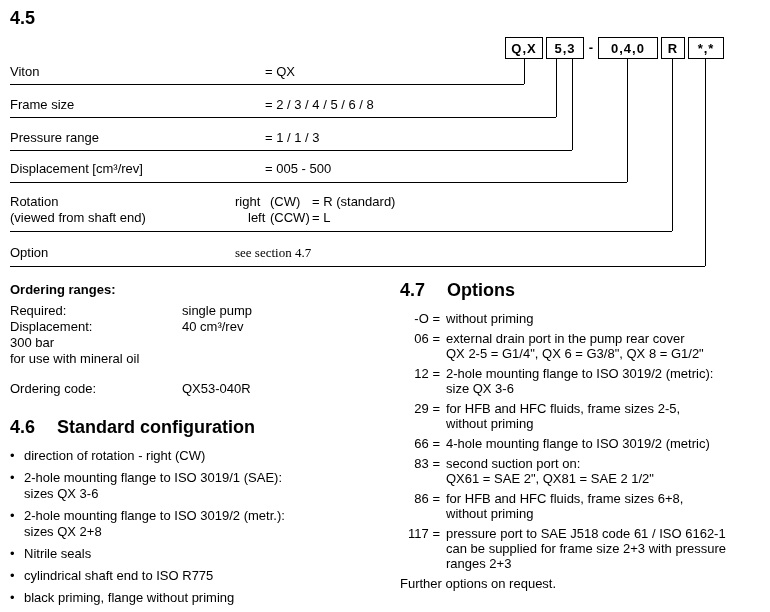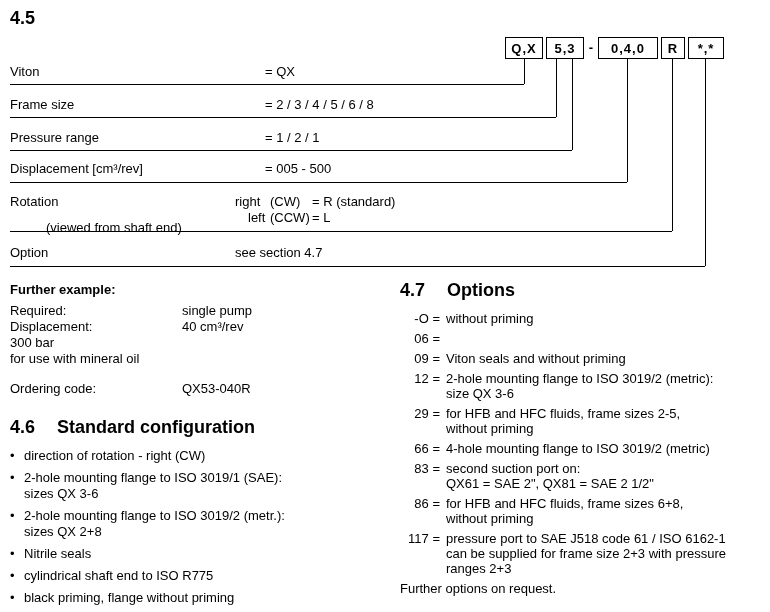--- a/index.html
+++ b/index.html
@@ -59,39 +59,39 @@
   <div class="vline" style="left:672px;top:59px;height:172px;"></div>
   <div class="vline" style="left:705px;top:59px;height:207px;"></div>
 
   <div class="rowlabel" style="top:64px;">Viton</div>
   <div class="rowvalue" style="left:265px;top:64px;">= QX</div>
 
   <div class="rowlabel" style="top:97px;">Frame size</div>
   <div class="rowvalue" style="left:265px;top:97px;">= 2 / 3 / 4 / 5 / 6 / 8</div>
 
   <div class="rowlabel" style="top:130px;">Pressure range</div>
-  <div class="rowvalue" style="left:265px;top:130px;">= 1 / 2 / 1</div>
+  <div class="rowvalue" style="left:265px;top:130px;">= 1 / 1 / 3</div>
 
   <div class="rowlabel" style="top:161px;">Displacement [cm³/rev]</div>
   <div class="rowvalue" style="left:265px;top:161px;">= 005 - 500</div>
 
   <div class="rowlabel" style="top:194px;">Rotation</div>
-  <div class="rowlabel" style="top:220px;margin-left:36px;">(viewed from shaft end)</div>
+  <div class="rowlabel" style="top:210px;">(viewed from shaft end)</div>
   <div class="rowvalue" style="left:235px;top:194px;">right</div>
   <div class="rowvalue" style="left:270px;top:194px;">(CW)</div>
   <div class="rowvalue" style="left:312px;top:194px;">= R (standard)</div>
   <div class="rowvalue" style="left:217px;top:210px;padding-left:31px;">left</div>
   <div class="rowvalue" style="left:270px;top:210px;">(CCW)</div>
   <div class="rowvalue" style="left:312px;top:210px;">= L</div>
 
   <div class="rowlabel" style="top:245px;">Option</div>
-  <div class="rowvalue" style="left:235px;top:245px;">see section 4.7</div>
+  <div class="rowvalue" style="left:235px;top:245px;font-family:Liberation Serif, serif;">see section 4.7</div>
 
   <div class="leftcol">
-    <div class="bold">Further example:</div>
+    <div class="bold">Ordering ranges:</div>
     <div class="ex-grid">
       <div>Required:</div>
       <div>single pump</div>
       <div>Displacement:</div>
       <div>40 cm³/rev</div>
       <div>300 bar</div>
       <div class="ex-span">for use with mineral oil</div>
     </div>
     <div class="code-row">
       <div>Ordering code:</div>
@@ -139,24 +139,22 @@
       <span>Options</span>
     </div>
 
     <div class="opt-list">
       <div class="opt-item">
         <div class="opt-code">-O =</div>
         <div class="opt-desc">without priming</div>
       </div>
       <div class="opt-item">
         <div class="opt-code">06 =</div>
-      </div>
-      <div class="opt-item">
-        <div class="opt-code">09 =</div>
-        <div class="opt-desc">Viton seals and without priming</div>
+        <div class="opt-desc">external drain port in the pump rear cover
+QX 2-5 = G1/4", QX 6 = G3/8", QX 8 = G1/2"</div>
       </div>
       <div class="opt-item">
         <div class="opt-code">12 =</div>
         <div class="opt-desc">2-hole mounting flange to ISO 3019/2 (metric):
 size QX 3-6</div>
       </div>
       <div class="opt-item">
         <div class="opt-code">29 =</div>
         <div class="opt-desc">for HFB and HFC fluids, frame sizes 2-5,
 without priming</div>

